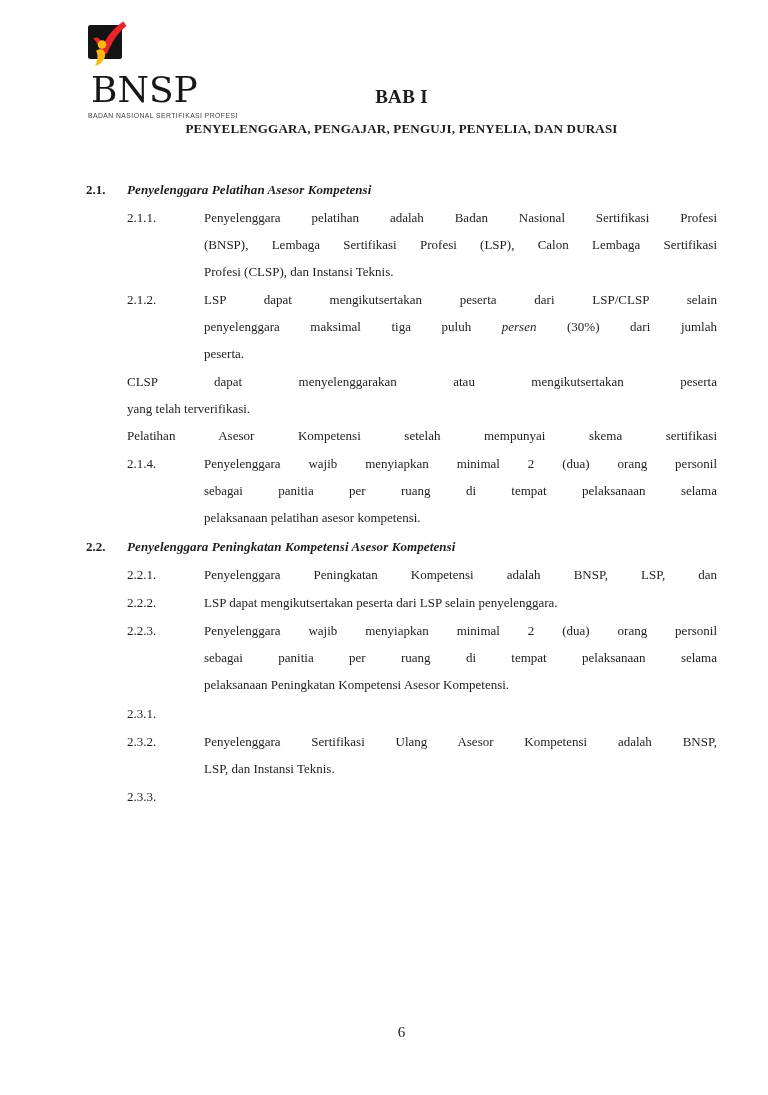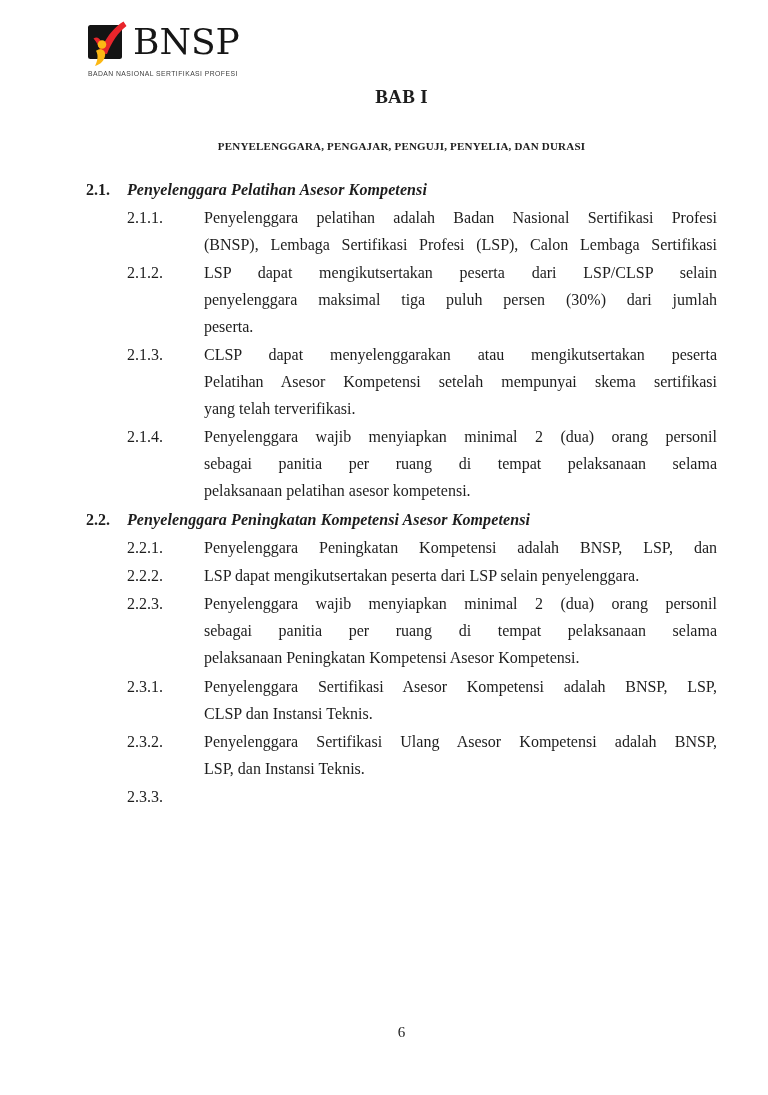--- a/index.html
+++ b/index.html
@@ -6,58 +6,58 @@
   body{
     width:768px;height:1095px;
     background:#ffffff;
     font-family:"Liberation Serif", serif;
     color:#1d1d1d;
     position:relative;
     overflow:hidden;
   }
   
   .logo{position:absolute;left:88px;top:20px;}
-  .logo-row{display:flex;align-items:flex-start;}
+  .logo-row{display:flex;align-items:flex-start;flex-direction:column;}
   .logo-mark{width:42px;height:48px;flex:0 0 auto;}
   .logo-mark svg{overflow:visible;display:block;}
   .logo-text{
     font-family:"DejaVu Serif", serif;
     font-size:36px;line-height:40px;
     letter-spacing:0px;color:#161616;
     margin-left:3px;margin-top:2px;
   }
   .logo-tagline{
     font-family:"Liberation Sans", sans-serif;
     font-size:6.8px;letter-spacing:0.45px;
     color:#3d3d3d;margin-top:2px;white-space:nowrap;
   }
   
   .title-block{
     position:absolute;left:86px;top:86px;width:631px;
     text-align:center;font-weight:bold;
   }
   .title-line1{font-size:19px;line-height:22px;letter-spacing:0.3px;}
-  .title-line2{font-size:11px;line-height:22px;letter-spacing:0.2px;margin-top:27px;}
+  .title-line2{font-size:13px;line-height:22px;letter-spacing:0.2px;margin-top:10px;}
   
   .content{
     position:absolute;left:86px;top:176px;width:631px;
-    font-size:16px;line-height:27px;
+    font-size:13px;line-height:27px;
   }
   .sec{margin-top:2px;}
   .sec:first-child{margin-top:0;}
   .sec-head{display:flex;font-weight:bold;margin-bottom:1px;}
   .sec-num{width:41px;flex:0 0 auto;}
   .sec-title{flex:1;letter-spacing:0.1px;font-style:italic;}
   .item{display:flex;padding-left:41px;margin-bottom:1px;gap:34px;}
   .item-num{width:43px;flex:0 0 auto;}
   .item-body{flex:1;min-width:0;}
   .line{text-align:justify;}
   .jline{text-align-last:justify;}
   .lline{text-align-last:left;}
-  .it{}
+  .it{font-style:italic;}
   
   .page-number{
     position:absolute;left:86px;top:1024px;width:631px;
     text-align:center;font-size:15px;color:#1d1d1d;
   }
 </style>
 </head>
 <body>
 
 <div class="logo">
@@ -84,36 +84,36 @@
     <div class="sec">
       <div class="sec-head">
         <span class="sec-num">2.1.</span>
         <span class="sec-title">Penyelenggara Pelatihan Asesor Kompetensi</span>
       </div>
       <div class="item">
         <span class="item-num">2.1.1.</span>
         <div class="item-body">
           <div class="line jline"><span>Penyelenggara pelatihan adalah Badan Nasional Sertifikasi Profesi</span></div>
           <div class="line jline"><span>(BNSP), Lembaga Sertifikasi Profesi (LSP), Calon Lembaga Sertifikasi</span></div>
+          <div class="line lline"><span>Profesi (CLSP), dan Instansi Teknis.</span></div>
         </div>
       </div>
       <div class="item">
         <span class="item-num">2.1.2.</span>
         <div class="item-body">
           <div class="line jline"><span>LSP dapat mengikutsertakan peserta dari LSP/CLSP selain</span></div>
           <div class="line jline"><span>penyelenggara maksimal tiga puluh </span><span class="it">persen</span><span> (30%) dari jumlah</span></div>
           <div class="line lline"><span>peserta.</span></div>
         </div>
       </div>
       <div class="item">
-        <span class="item-num">2.1.3.</span>
         <div class="item-body">
           <div class="line jline"><span>CLSP dapat menyelenggarakan atau mengikutsertakan peserta</span></div>
+          <div class="line lline"><span>yang telah terverifikasi.</span></div>
           <div class="line jline"><span>Pelatihan Asesor Kompetensi setelah mempunyai skema sertifikasi</span></div>
-          <div class="line lline"><span>yang telah terverifikasi.</span></div>
         </div>
       </div>
       <div class="item">
         <span class="item-num">2.1.4.</span>
         <div class="item-body">
           <div class="line jline"><span>Penyelenggara wajib menyiapkan minimal 2 (dua) orang personil</span></div>
           <div class="line jline"><span>sebagai panitia per ruang di tempat pelaksanaan selama</span></div>
           <div class="line lline"><span>pelaksanaan pelatihan asesor kompetensi.</span></div>
         </div>
       </div>
@@ -140,24 +140,20 @@
         <div class="item-body">
           <div class="line jline"><span>Penyelenggara wajib menyiapkan minimal 2 (dua) orang personil</span></div>
           <div class="line jline"><span>sebagai panitia per ruang di tempat pelaksanaan selama</span></div>
           <div class="line lline"><span>pelaksanaan Peningkatan Kompetensi Asesor Kompetensi.</span></div>
         </div>
       </div>
     </div>
     <div class="sec">
       <div class="item">
         <span class="item-num">2.3.1.</span>
-        <div class="item-body">
-          <div class="line jline"><span>Penyelenggara Sertifikasi Asesor Kompetensi adalah BNSP, LSP,</span></div>
-          <div class="line lline"><span>CLSP dan Instansi Teknis.</span></div>
-        </div>
       </div>
       <div class="item">
         <span class="item-num">2.3.2.</span>
         <div class="item-body">
           <div class="line jline"><span>Penyelenggara Sertifikasi Ulang Asesor Kompetensi adalah BNSP,</span></div>
           <div class="line lline"><span>LSP, dan Instansi Teknis.</span></div>
         </div>
       </div>
       <div class="item">
         <span class="item-num">2.3.3.</span>

